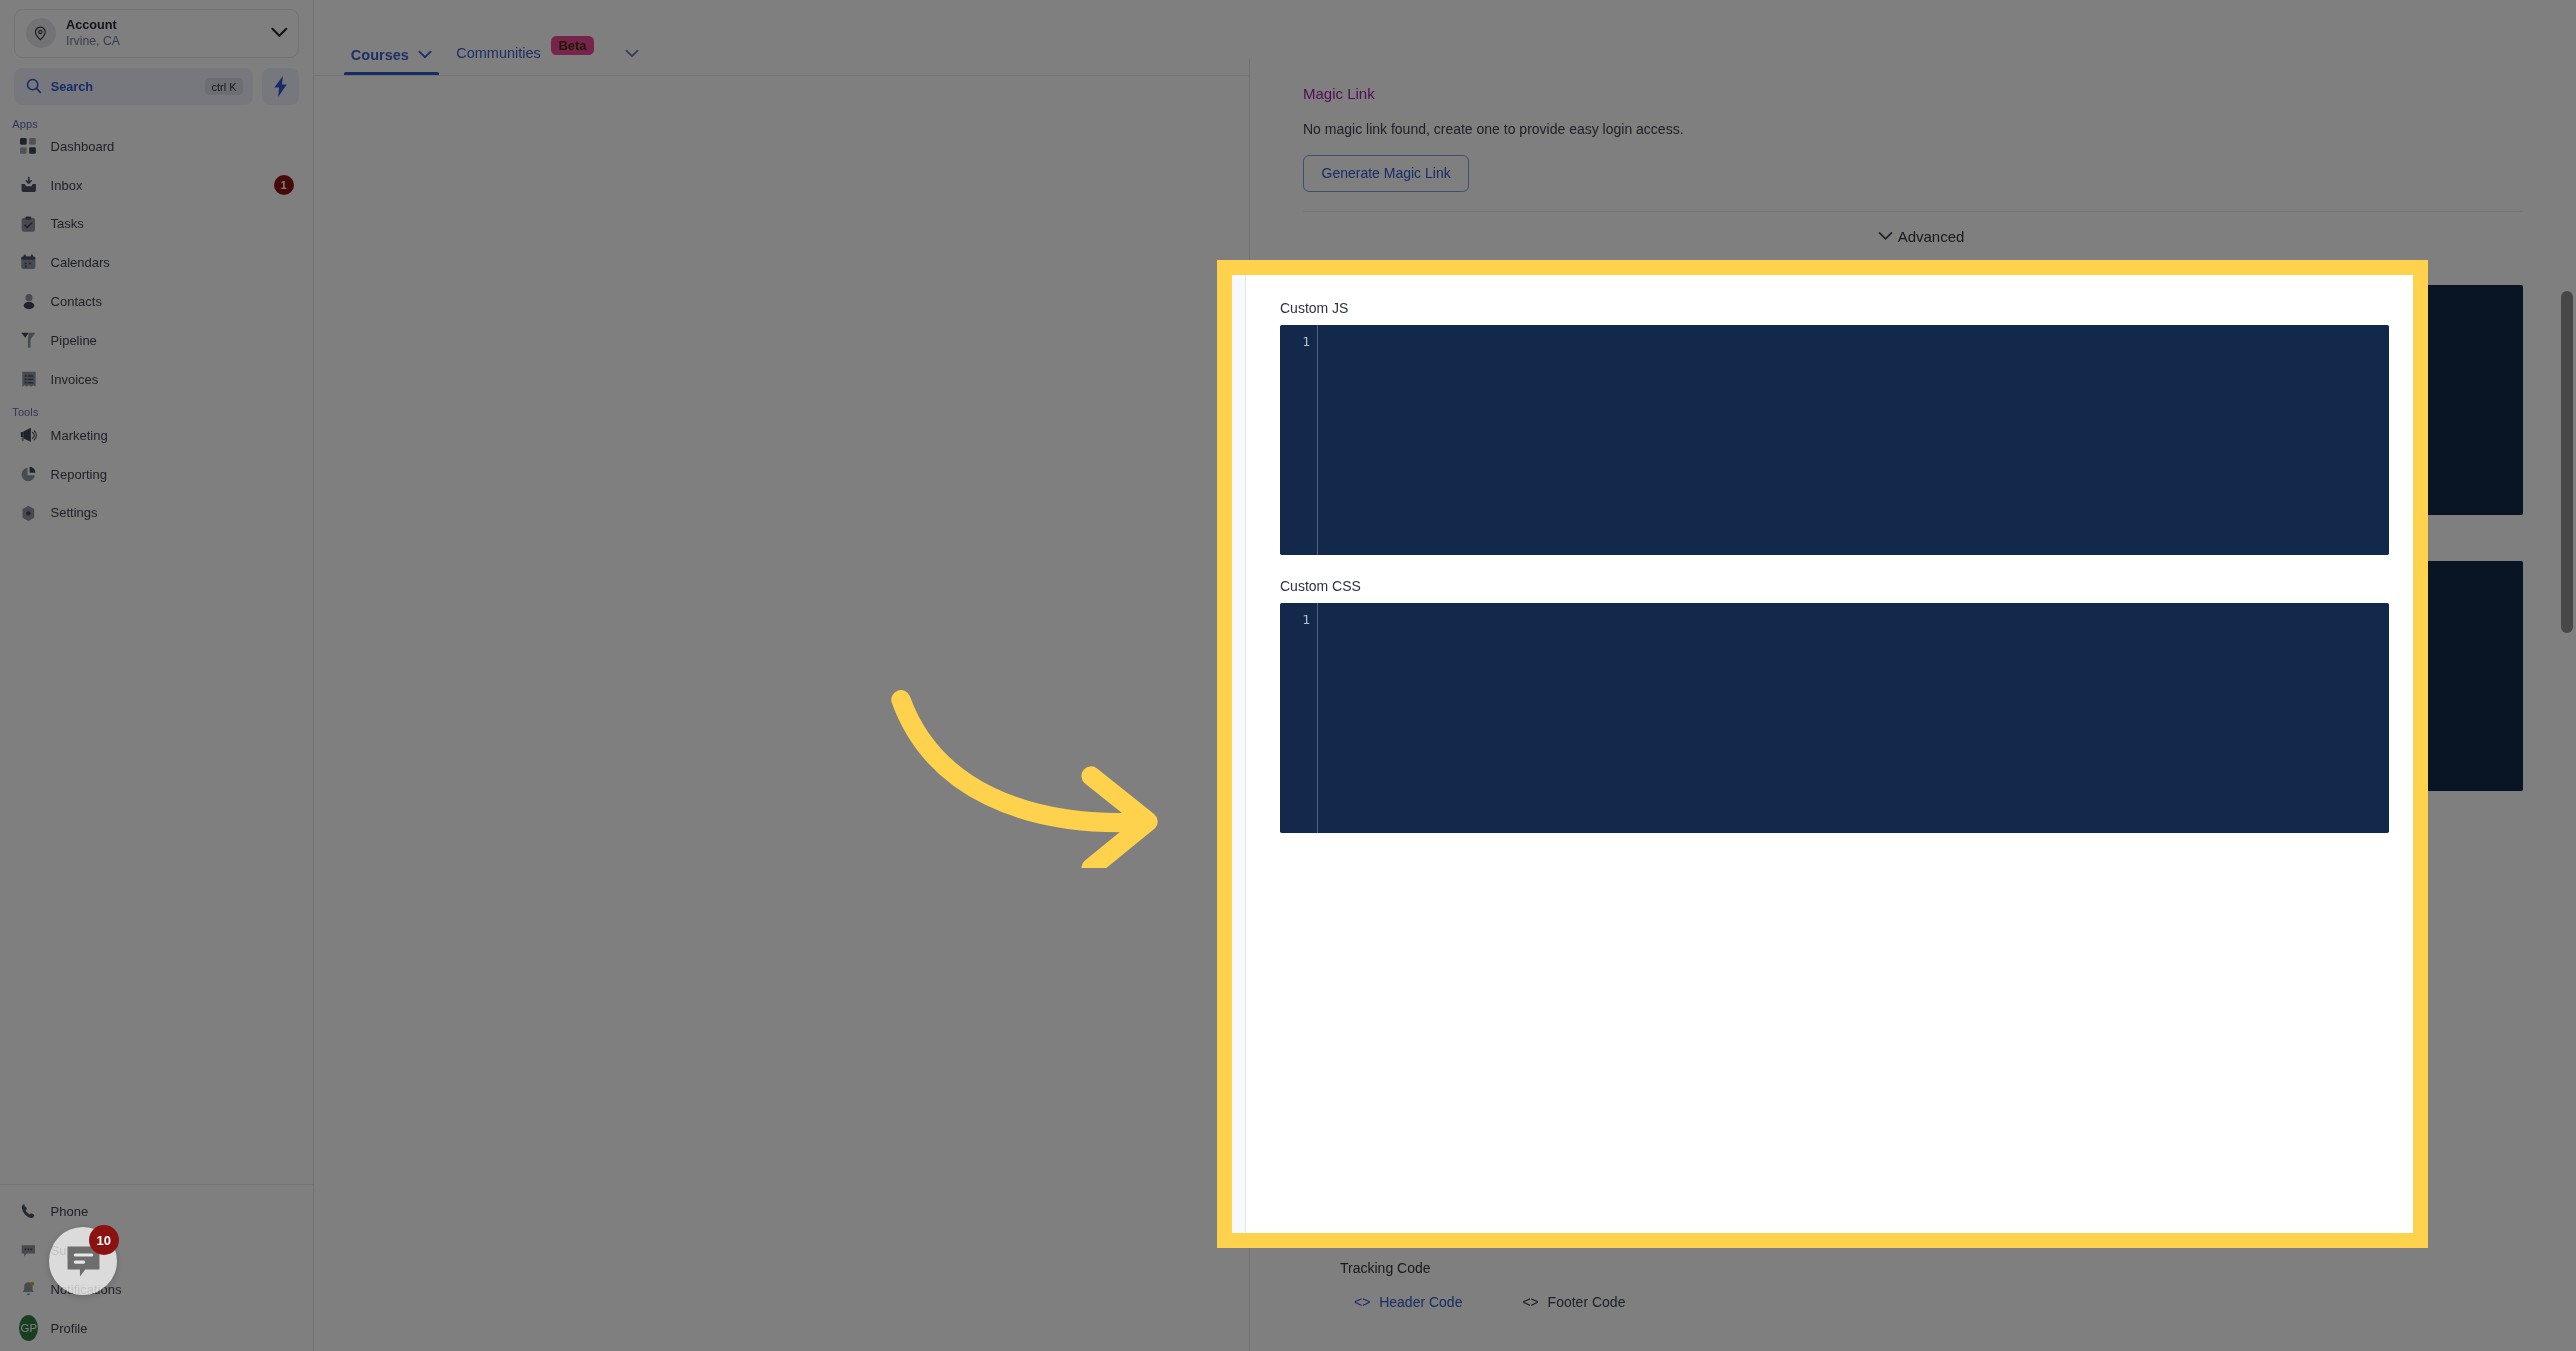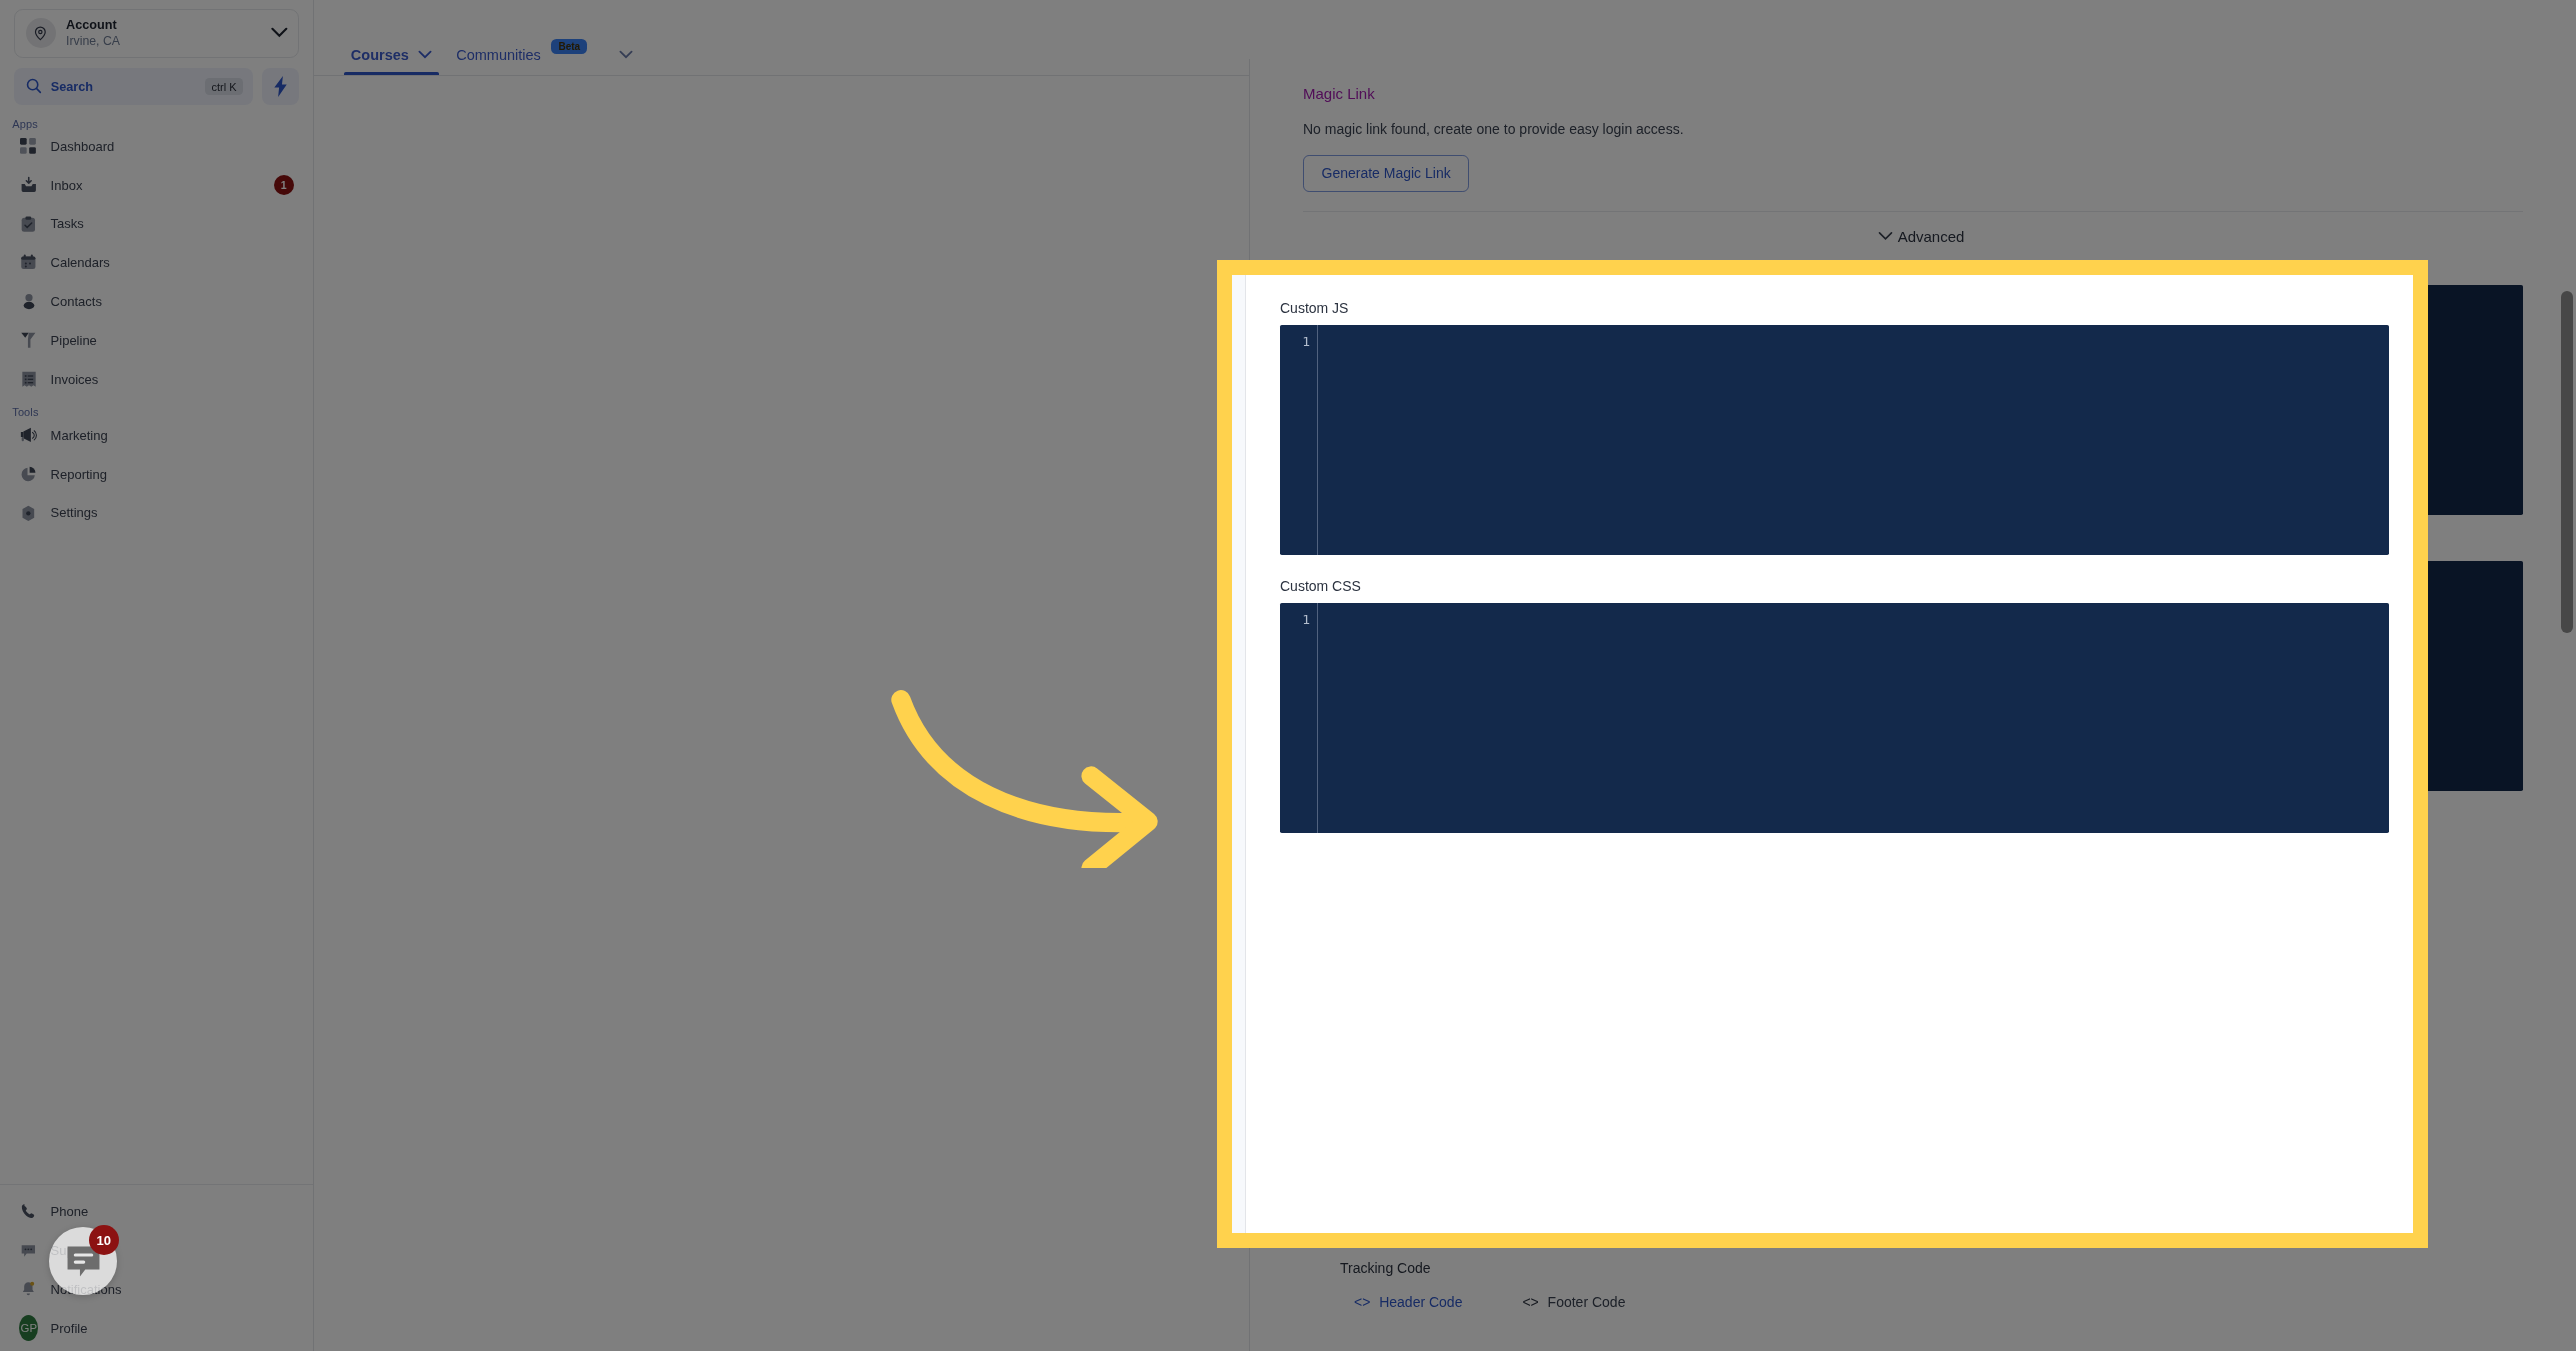--- a/index.html
+++ b/index.html
@@ -110,21 +110,21 @@
     display:flex; align-items:center; gap: 8.8px; padding: 0 12.3px 12.3px 12.3px;
     font-size:14.5px; cursor:pointer; position:relative;
   }
   .tab .tlabel { color:#3c5ccc; }
   .tab.active .tlabel { font-weight:700; }
   .tab.active::after {
     content:""; position:absolute; left:5.3px; right:5.3px; bottom:0; height:3.5px;
     background:#2f57c9; border-radius:1.8px 1.8px 0 0;
   }
   .beta {
-    background:#3b82f6; color:#44330b; font-size:10px; font-weight:600;
+    background:#ec4899; color:#44330b; font-size:13px; font-weight:600;
     border-radius:5.3px; padding: 1.8px 7px; position:relative; top:-8px; margin-left:1.8px;
   }
   .tab-caret { color:#5a6b9a; font-size:11.4px; }
 
   .content-wrap { position:absolute; left:0; right:0; top:59px; bottom:0; display:flex; }
   .content-panel {
     margin-left: 0px; flex: 1; border-left: 0.9px solid #e3e5e9; background:#fff;
     position: relative; overflow: hidden;
   }
   .content-inner { padding: 26px 53px 0 53px; }

